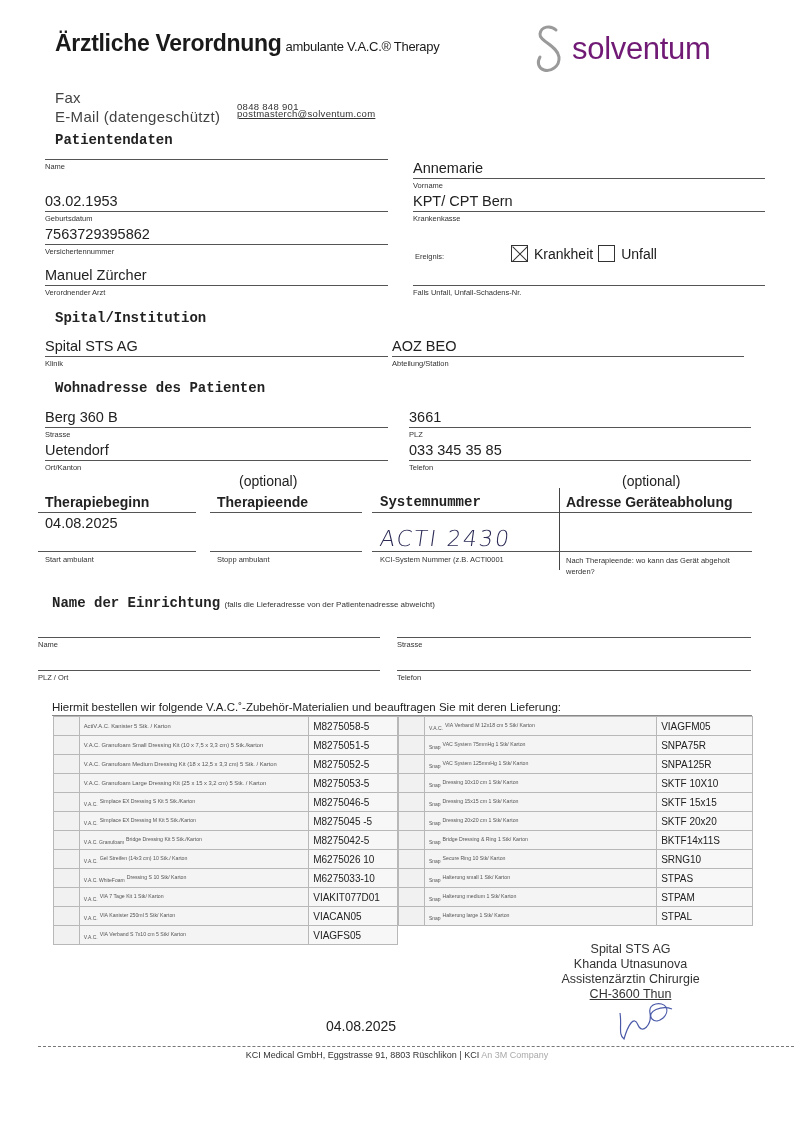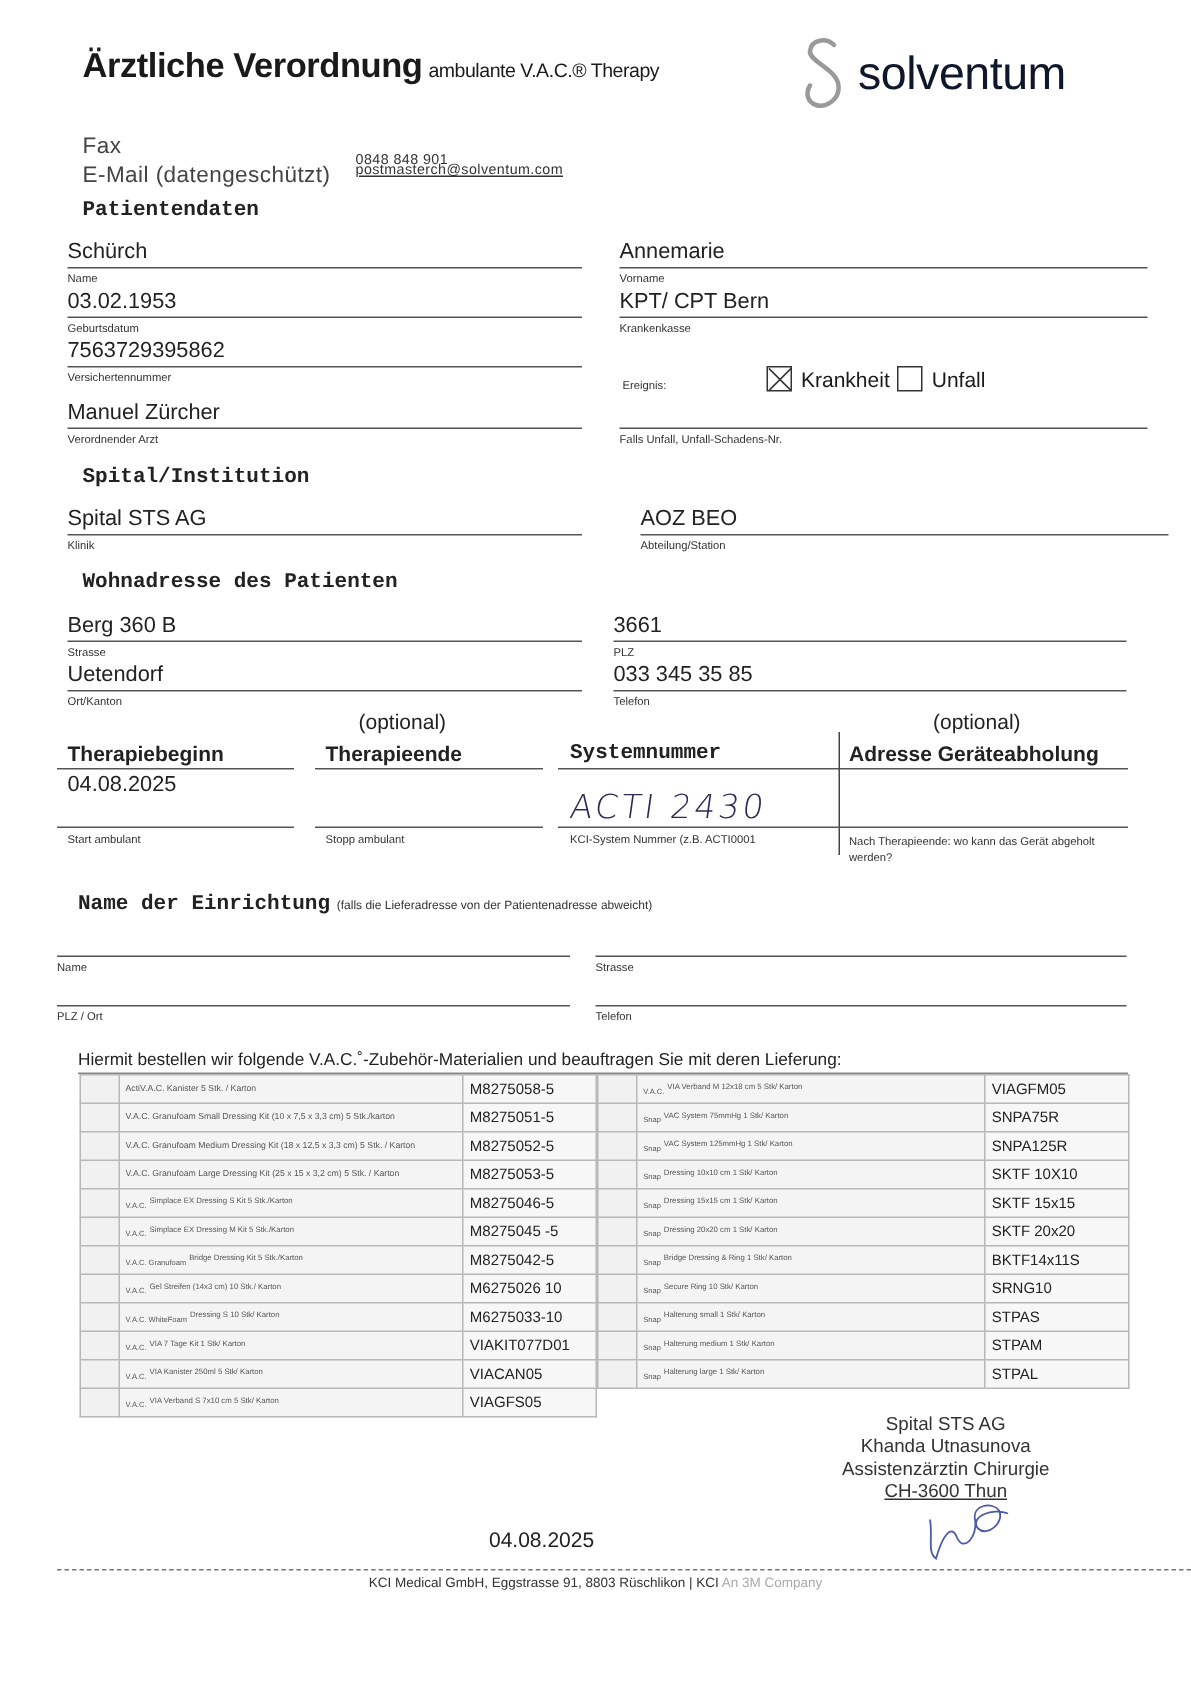--- a/index.html
+++ b/index.html
@@ -4,21 +4,21 @@
 <style>
   * { box-sizing: border-box; margin: 0; padding: 0; }
   html, body { width: 794px; height: 1122px; background: #ffffff; }
   body { position: relative; font-family: "Liberation Sans", "DejaVu Sans", sans-serif; color: #1a1a1a; overflow: hidden; }
   .abs { position: absolute; }
 
   
   .title-main { left: 55px; top: 30px; font-size: 23px; font-weight: bold; letter-spacing: -0.3px; }
   .title-sub { font-size: 13px; font-weight: normal; margin-left: 4px; }
   .logo { left: 534px; top: 24px; height: 50px; display: flex; align-items: center; }
-  .logo-text { font-size: 31px; color: #0f172a; margin-left: 8px; letter-spacing: -0.3px; }
+  .logo-text { font-size: 31px; color: #701a75; margin-left: 8px; letter-spacing: -0.3px; }
   .contact-label { font-size: 15px; color: #444; letter-spacing: 0.3px; }
   .contact-value { font-size: 9.5px; color: #333; letter-spacing: 0.3px; }
   .contact-link { text-decoration: underline; }
 
   .section-title { font-size: 14px; font-weight: bold; color: #222; font-family: Liberation Mono, monospace; }
 
   
   .field { position: absolute; }
   .field .value { font-size: 14.5px; color: #222; height: 19px; line-height: 19px; white-space: nowrap; }
   .field .line { border-top: 1.3px solid #555; }
@@ -64,21 +64,20 @@
 </div>
 
 <div class="abs contact-label" style="left:55px;top:89px;">Fax</div>
 <div class="abs contact-value" style="left:237px;top:77px;margin-top:24px;">0848 848 901</div>
 <div class="abs contact-label" style="left:55px;top:108px;">E-Mail (datengeschützt)</div>
 <div class="abs contact-value contact-link" style="left:237px;top:108px;">postmasterch@solventum.com</div>
 
 <div class="abs section-title" style="left:55px;top:132px;">Patientendaten</div>
 
 <div class="field" style="left:45px;top:159px;width:343px;">
-  <div class="value">Schürch</div>
   <div class="line"></div>
   <div class="label">Name</div>
 </div>
 <div class="field" style="left:413px;top:159px;width:352px;">
   <div class="value">Annemarie</div>
   <div class="line"></div>
   <div class="label">Vorname</div>
 </div>
 
 <div class="field" style="left:45px;top:192px;width:343px;">
@@ -113,21 +112,21 @@
   <div class="line"></div>
   <div class="label">Falls Unfall, Unfall-Schadens-Nr.</div>
 </div>
 
 <div class="abs section-title" style="left:55px;top:310px;">Spital/Institution</div>
 <div class="field" style="left:45px;top:337px;width:343px;">
   <div class="value">Spital STS AG</div>
   <div class="line"></div>
   <div class="label">Klinik</div>
 </div>
-<div class="field" style="left:427px;top:337px;width:352px;">
+<div class="field" style="left:392px;top:337px;width:352px;">
   <div class="value">AOZ BEO</div>
   <div class="line"></div>
   <div class="label">Abteilung/Station</div>
 </div>
 
 <div class="abs section-title" style="left:55px;top:380px;text-align:right;">Wohnadresse des Patienten</div>
 <div class="field" style="left:45px;top:408px;width:343px;">
   <div class="value">Berg 360 B</div>
   <div class="line"></div>
   <div class="label">Strasse</div>

